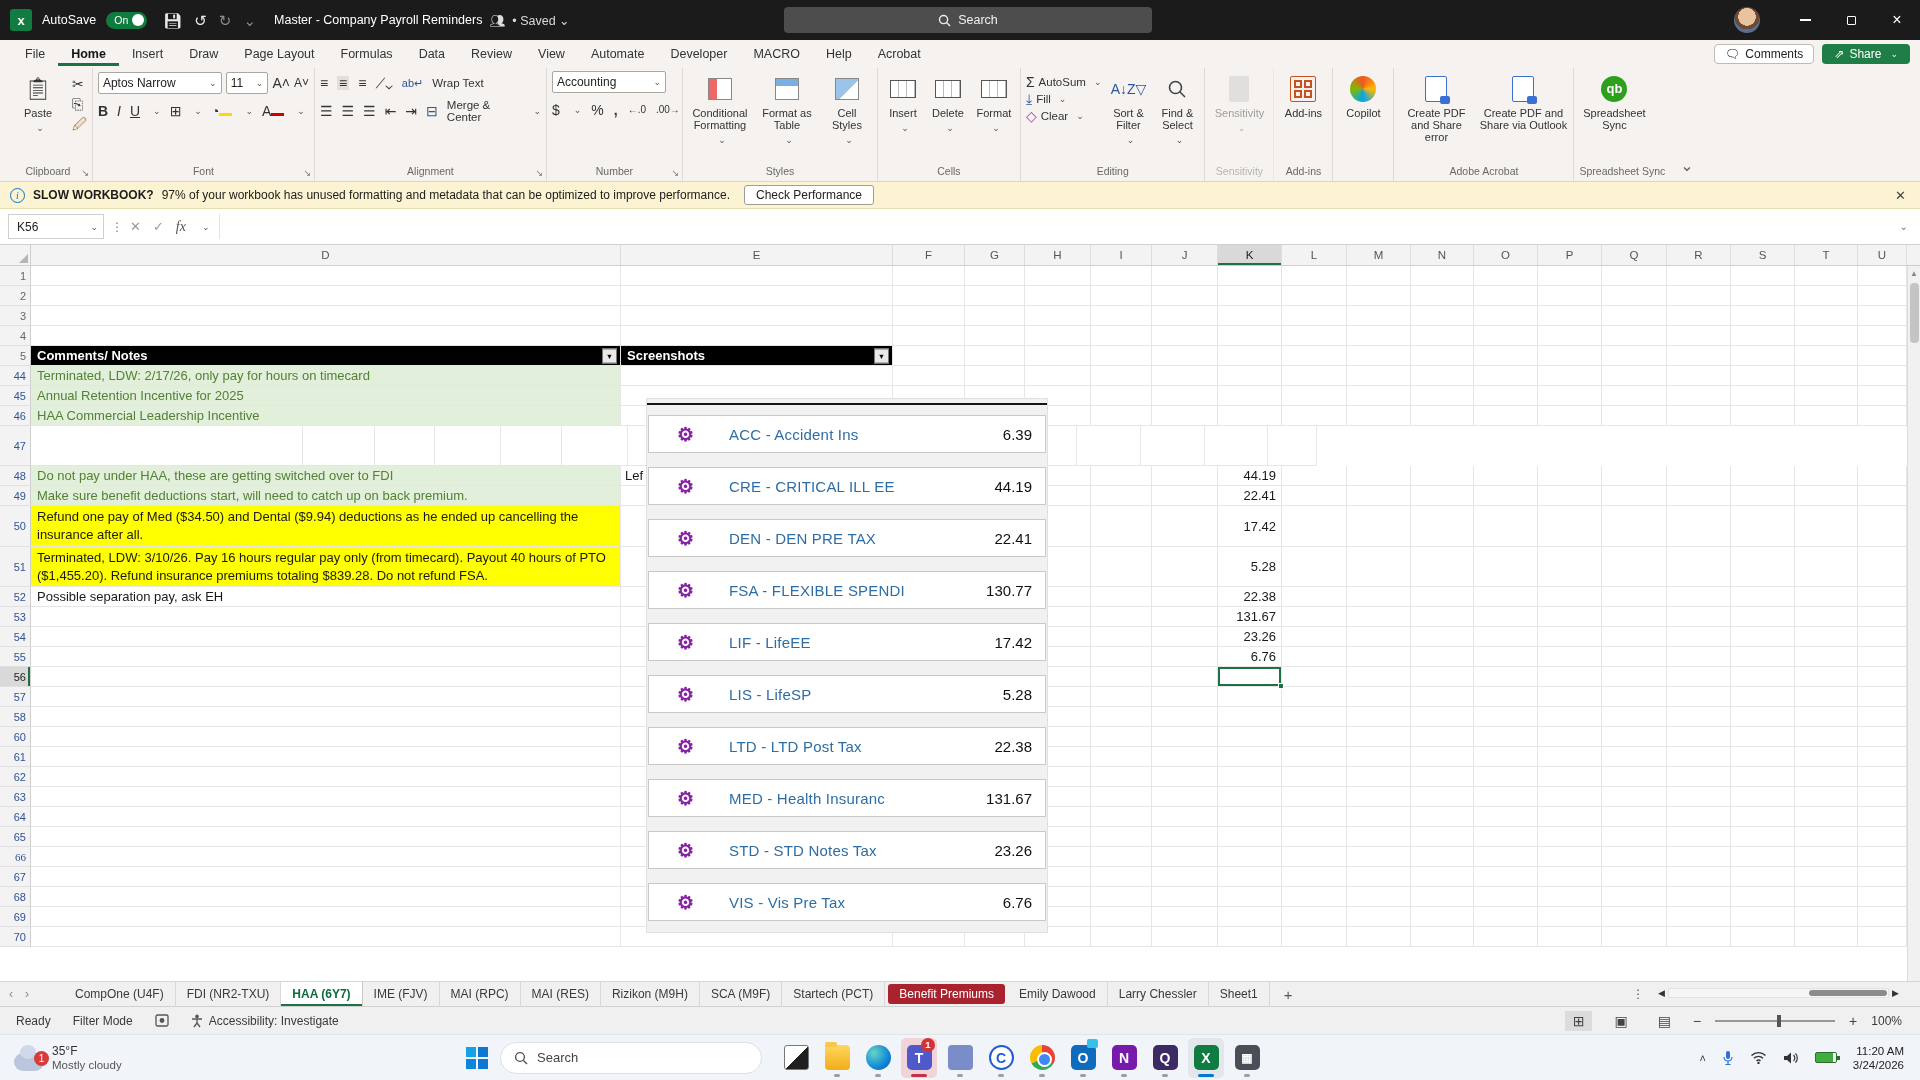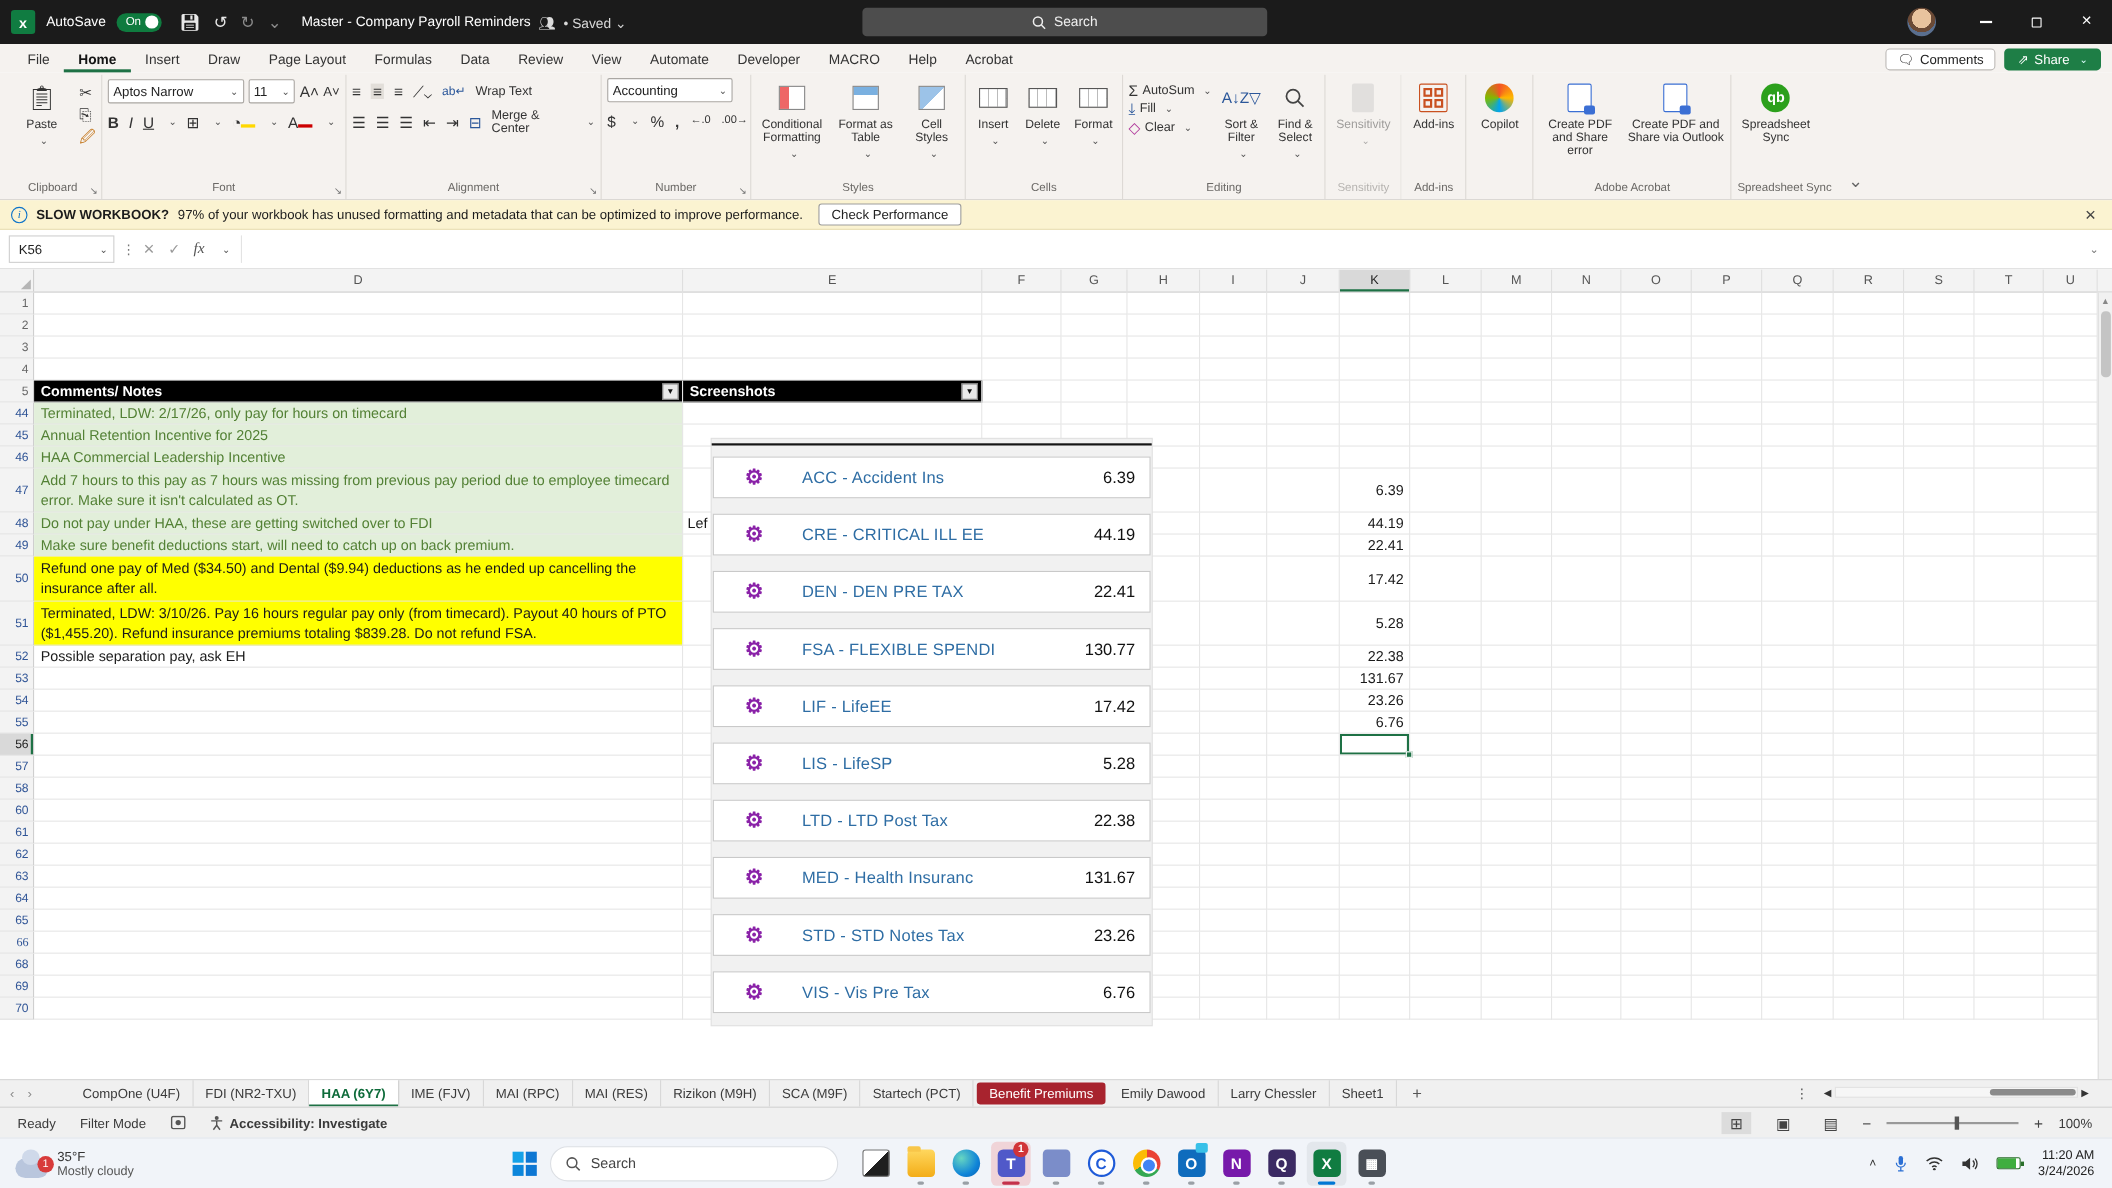--- a/index.html
+++ b/index.html
@@ -738,23 +738,20 @@
           <div class="gcell" style="width: 64px;"></div>
           <div class="gcell" style="width: 64px;"></div>
           <div class="gcell" style="width: 65px;"></div>
           <div class="gcell" style="width: 64px;"></div>
           <div class="gcell" style="width: 64px;"></div>
           <div class="gcell" style="width: 63px;"></div>
           <div class="gcell" style="width: 49px;"></div>
         </div>
         <div class="grow" style="height: 40px;">
           <div class="gnum blue">47</div>
-          <div class="gcell green" style="width: 590px;">
-            <span class="dtxt">Add 7 hours to this pay as 7 hours was missing from previous pay period due to employee timecard error. Make sure it isn't calculated as OT.</span>
-          </div>
           <div class="gcell" style="width: 272px;"></div>
           <div class="gcell" style="width: 72px;"></div>
           <div class="gcell" style="width: 60px;"></div>
           <div class="gcell" style="width: 66px;"></div>
           <div class="gcell" style="width: 61px;"></div>
           <div class="gcell" style="width: 66px;"></div>
           <div class="gcell kval" style="width: 64px;">6.39</div>
           <div class="gcell" style="width: 65px;"></div>
           <div class="gcell" style="width: 64px;"></div>
           <div class="gcell" style="width: 63px;"></div>
@@ -1132,20 +1129,41 @@
           <div class="gcell" style="width: 64px;"></div>
           <div class="gcell" style="width: 64px;"></div>
           <div class="gcell" style="width: 65px;"></div>
           <div class="gcell" style="width: 64px;"></div>
           <div class="gcell" style="width: 64px;"></div>
           <div class="gcell" style="width: 63px;"></div>
           <div class="gcell" style="width: 49px;"></div>
         </div>
         <div class="grow" style="height: 20px; font-family: Liberation Serif, serif;">
           <div class="gnum blue">66</div>
+          <div class="gcell" style="width: 590px;"></div>
+          <div class="gcell" style="width: 272px;"></div>
+          <div class="gcell" style="width: 72px;"></div>
+          <div class="gcell" style="width: 60px;"></div>
+          <div class="gcell" style="width: 66px;"></div>
+          <div class="gcell" style="width: 61px;"></div>
+          <div class="gcell" style="width: 66px;"></div>
+          <div class="gcell" style="width: 64px;"></div>
+          <div class="gcell" style="width: 65px;"></div>
+          <div class="gcell" style="width: 64px;"></div>
+          <div class="gcell" style="width: 63px;"></div>
+          <div class="gcell" style="width: 64px;"></div>
+          <div class="gcell" style="width: 64px;"></div>
+          <div class="gcell" style="width: 65px;"></div>
+          <div class="gcell" style="width: 64px;"></div>
+          <div class="gcell" style="width: 64px;"></div>
+          <div class="gcell" style="width: 63px;"></div>
+          <div class="gcell" style="width: 49px;"></div>
+        </div>
+        <div class="grow" style="height: 20px;">
+          <div class="gnum blue">67</div>
           <div class="gcell" style="width: 590px;"></div>
           <div class="gcell" style="width: 272px;"></div>
           <div class="gcell" style="width: 72px;"></div>
           <div class="gcell" style="width: 60px;"></div>
           <div class="gcell" style="width: 66px;"></div>
           <div class="gcell" style="width: 61px;"></div>
           <div class="gcell" style="width: 66px;"></div>
           <div class="gcell" style="width: 64px;"></div>
           <div class="gcell" style="width: 65px;"></div>
           <div class="gcell" style="width: 64px;"></div>
@@ -1322,21 +1340,21 @@
         <svg width="14" height="13" viewBox="0 0 14 13">
             <rect x="1" y="1" width="12" height="11" rx="1.5" fill="none" stroke="#555" stroke-width="1.3"></rect>
             <circle cx="7" cy="6.5" r="2.4" fill="#555"></circle>
           </svg>
       </span>
       <span class="sitem">
         <svg width="12" height="14" viewBox="0 0 12 14">
             <circle cx="6" cy="2.4" r="1.8" fill="#555"></circle>
             <path d="M1 5 h10 M6 5 v4 M6 9 l-3 4 M6 9 l3 4" stroke="#555" stroke-width="1.3" fill="none"></path>
           </svg>
-        <b style="font-weight:bold">Accessibility: Investigate</b>
+        <b style="font-weight:normal">Accessibility: Investigate</b>
       </span>
     </div>
     <div class="sright">
       <span class="viewic active">⊞</span>
       <span class="viewic">▣</span>
       <span class="viewic">▤</span>
       <span class="zpm">−</span>
       <div class="ztrack">
           <div class="zthumb"></div>
         </div>

